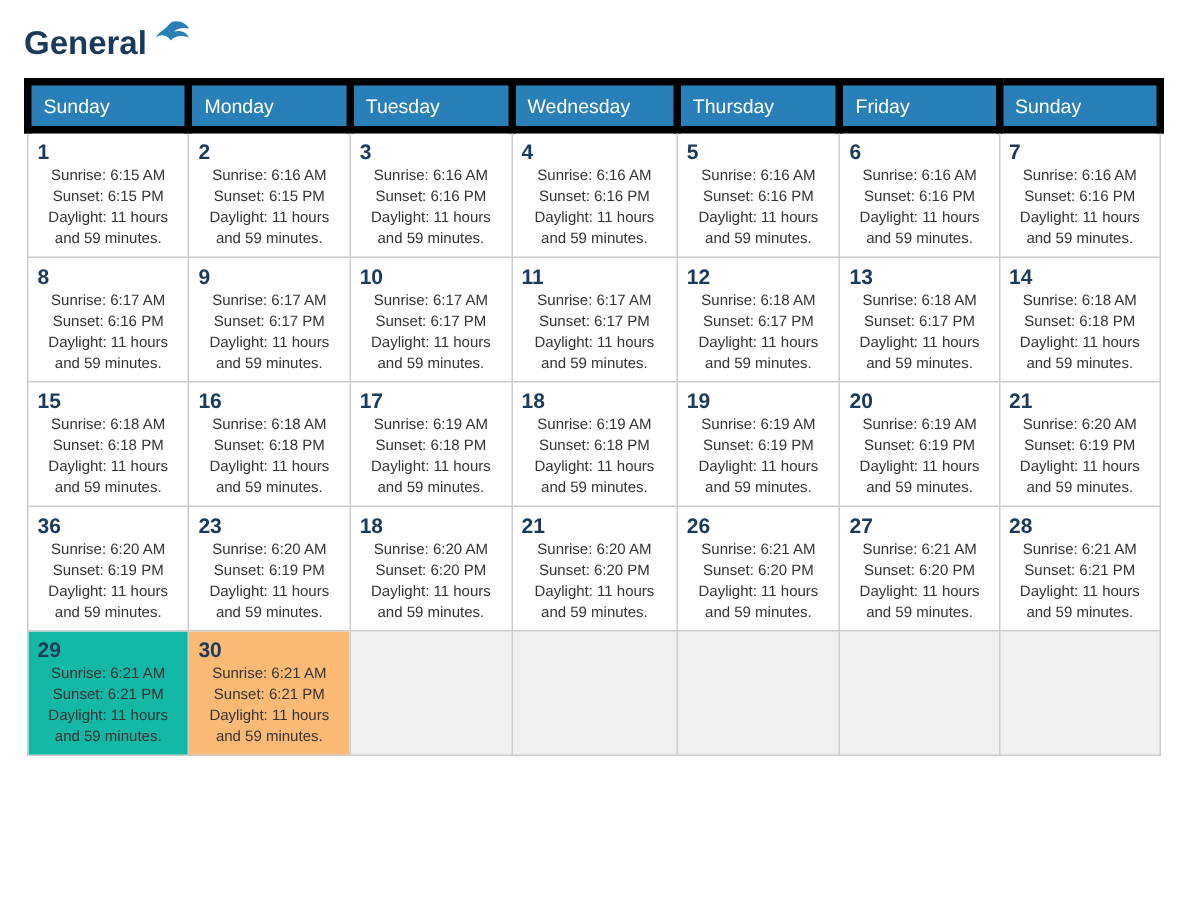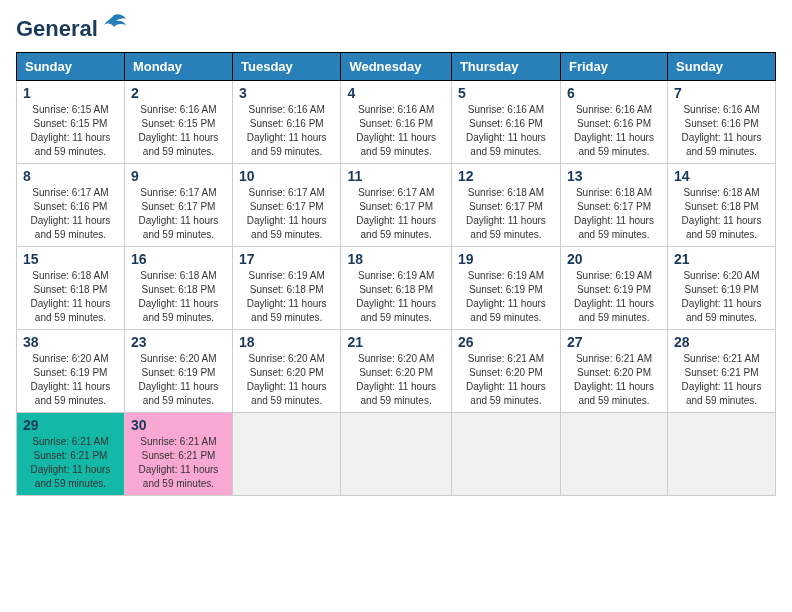--- a/index.html
+++ b/index.html
@@ -36,22 +36,22 @@
       width: 100%;
       border-collapse: collapse;
       font-size: 10.5px;
     }
     .calendar th {
       background-color: #2980b9;
       color: #fff;
       text-align: left;
       padding: 6px 8px;
       font-size: 13px;
-      font-weight: bold;
-      border: 1px solid #000000;
+      font-weight: normal;
+      border: 5px solid #000000;
     }
     .calendar td {
       vertical-align: top;
       border: 1px solid #ccc;
       padding: 4px 6px;
       width: 113px;
       min-height: 80px;
       background: #fff;
     }
     .calendar tr:last-child td {
@@ -276,21 +276,21 @@
           <span class="day-num">21</span>
           <div class="day-info">
             Sunrise: 6:20 AM<br>
             Sunset: 6:19 PM<br>
             Daylight: 11 hours and 59 minutes.
           </div>
         </td>
       </tr>
       <tr>
         <td>
-          <span class="day-num">38</span>
+          <span class="day-num">36</span>
           <div class="day-info">
             Sunrise: 6:20 AM<br>
             Sunset: 6:19 PM<br>
             Daylight: 11 hours and 59 minutes.
           </div>
         </td>
         <td>
           <span class="day-num">23</span>
           <div class="day-info">
             Sunrise: 6:20 AM<br>
@@ -341,21 +341,21 @@
       </tr>
       <tr class="last-week">
         <td style="background: #14b8a6;">
           <span class="day-num">29</span>
           <div class="day-info">
             Sunrise: 6:21 AM<br>
             Sunset: 6:21 PM<br>
             Daylight: 11 hours and 59 minutes.
           </div>
         </td>
-        <td style="background: #f9a8d4;">
+        <td style="background: #fdba74;">
           <span class="day-num">30</span>
           <div class="day-info">
             Sunrise: 6:21 AM<br>
             Sunset: 6:21 PM<br>
             Daylight: 11 hours and 59 minutes.
           </div>
         </td>
         <td class="empty-cell" style="background: rgb(245, 245, 245);"></td>
         <td class="empty-cell" style="background: rgb(245, 245, 245);"></td>
         <td class="empty-cell" style="background: rgb(245, 245, 245);"></td>

